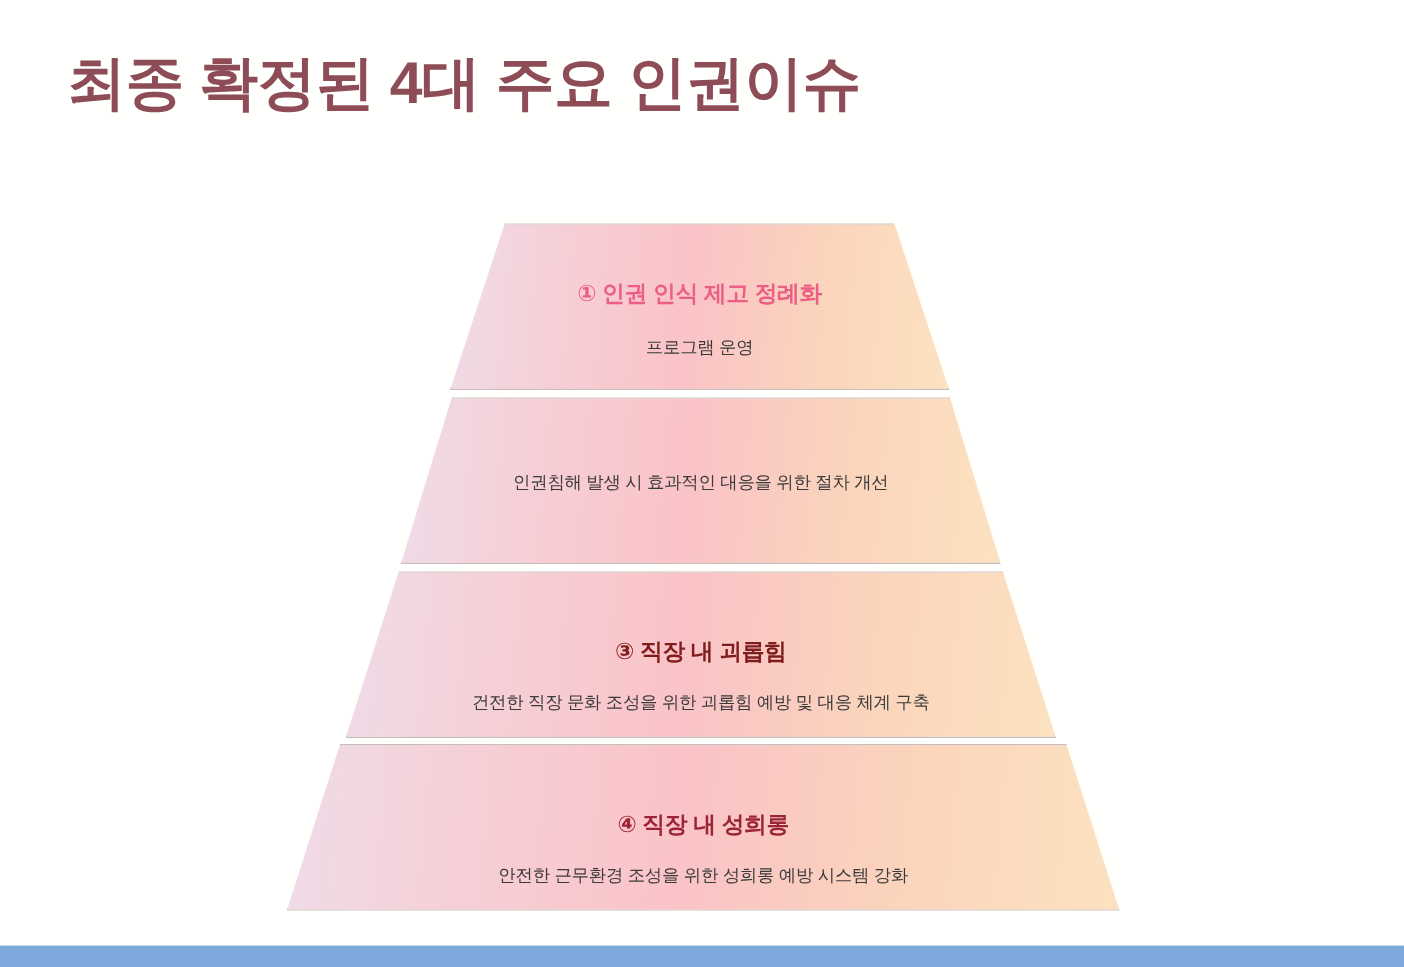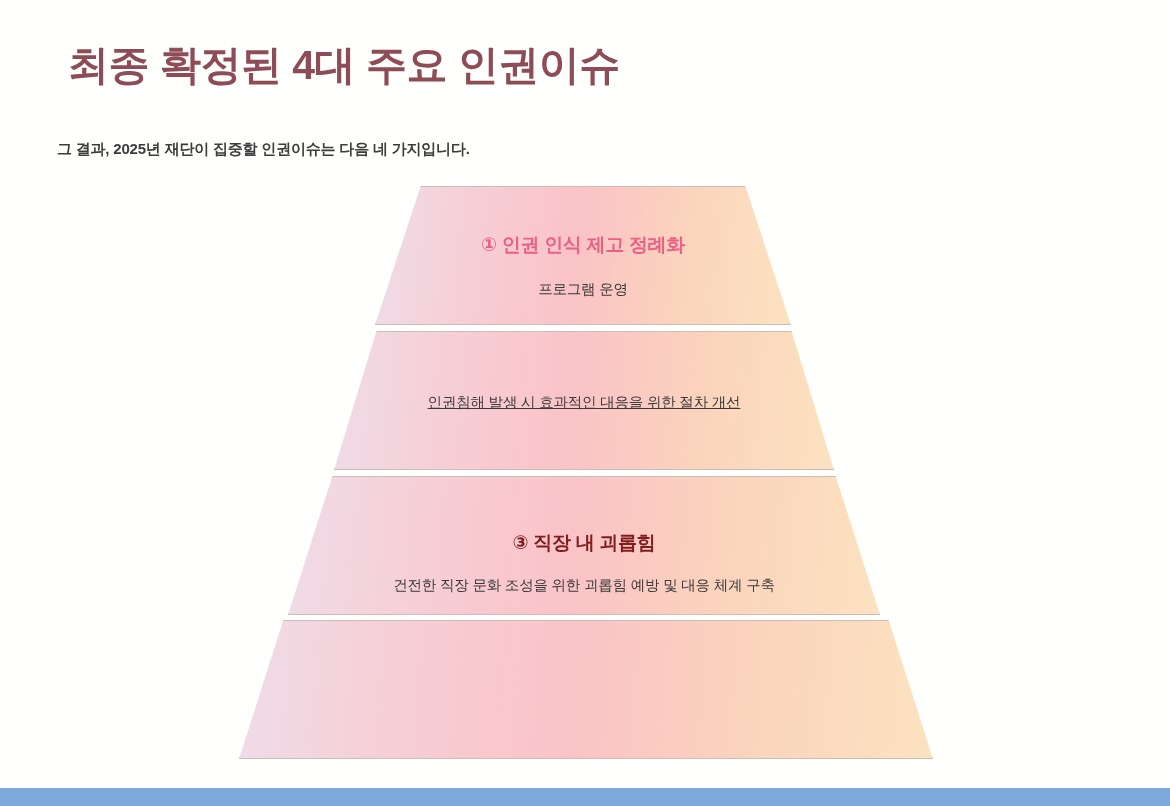--- a/index.html
+++ b/index.html
@@ -17,23 +17,23 @@
 
   .slide {
     position: absolute;
     inset: 0;
     background: #FFFFFD;
   }
 
   
   .page-title {
     position: absolute;
-    left: 68px;
+    left: 56px;
     top: 42px;
-    font-size: 41px;
+    font-size: 49px;
     font-weight: 700;
     color: #8E4D56;
     letter-spacing: -0.5px;
     line-height: 1.15;
     white-space: nowrap;
   }
 
   .page-subtitle {
     position: absolute;
     left: 57px;
@@ -108,21 +108,21 @@
   }
 
   
   .layer-1 { left: 375px; top: 186px; width: 416px; height: 139px; }
   .layer-1 .layer-title { color: #EC5F85; margin-top: 20px; }
   .layer-1 .layer-desc  { margin-top: 20px; }
   .layer-1 .layer-desc.second { margin-top: 22px; text-align: center; }
 
   .layer-2 { left: 334px; top: 331px; width: 500px; height: 139px; }
   .layer-2 .layer-title { color: #F292AA; margin-top: 34px; }
-  .layer-2 .layer-desc  { margin-top: 4px; text-decoration: underline; }
+  .layer-2 .layer-desc  { margin-top: 4px; }
 
   .layer-3 { left: 288px; top: 476px; width: 592px; height: 139px; }
   .layer-3 .layer-title { color: #B06A25; margin-top: 34px; }
   .layer-3 .layer-desc  { margin-top: 20px; }
 
   .layer-4 { left: 239px; top: 620px; width: 694px; height: 139px; }
   .layer-4 .layer-title { color: #9C2437; margin-top: 34px; }
   .layer-4 .layer-desc  { margin-top: 20px; }
 
   
@@ -135,21 +135,20 @@
     background: #7EA9DD;
   }
 </style>
 </head>
 <body>
 
 <div class="slide">
 
   <div class="page-title" style="color: rgb(142, 77, 86);">최종 확정된 4대 주요 인권이슈</div>
 
-  <div class="page-subtitle">그 결과, 2025년 재단이 집중할 인권이슈는 다음 네 가지입니다.</div>
 
   <div class="pyramid">
 
     <div class="layer layer-1">
       <div class="slab"></div>
       <div class="layer-inner">
         <div class="layer-title" style="color: rgb(236, 95, 133);">① 인권 인식 제고 정례화</div>
         <div class="layer-desc second">프로그램 운영</div>
       </div>
     </div>
@@ -164,19 +163,23 @@
     <div class="layer layer-3">
       <div class="slab"></div>
       <div class="layer-inner">
         <div class="layer-title" style="color: #7f1d1d;">③ 직장 내 괴롭힘</div>
         <div class="layer-desc">건전한 직장 문화 조성을 위한 괴롭힘 예방 및 대응 체계 구축</div>
       </div>
     </div>
 
     <div class="layer layer-4">
       <div class="slab"></div>
+      <div class="layer-inner">
+        <div class="layer-title" style="color: rgb(156, 36, 55);">④ 직장 내 성희롱</div>
+        <div class="layer-desc">안전한 근무환경 조성을 위한 성희롱 예방 시스템 강화</div>
+      </div>
     </div>
 
   </div>
 
   <div class="footer-bar" style="background: rgb(126, 169, 221);"></div>
 
 </div>
 
 </body></html>

